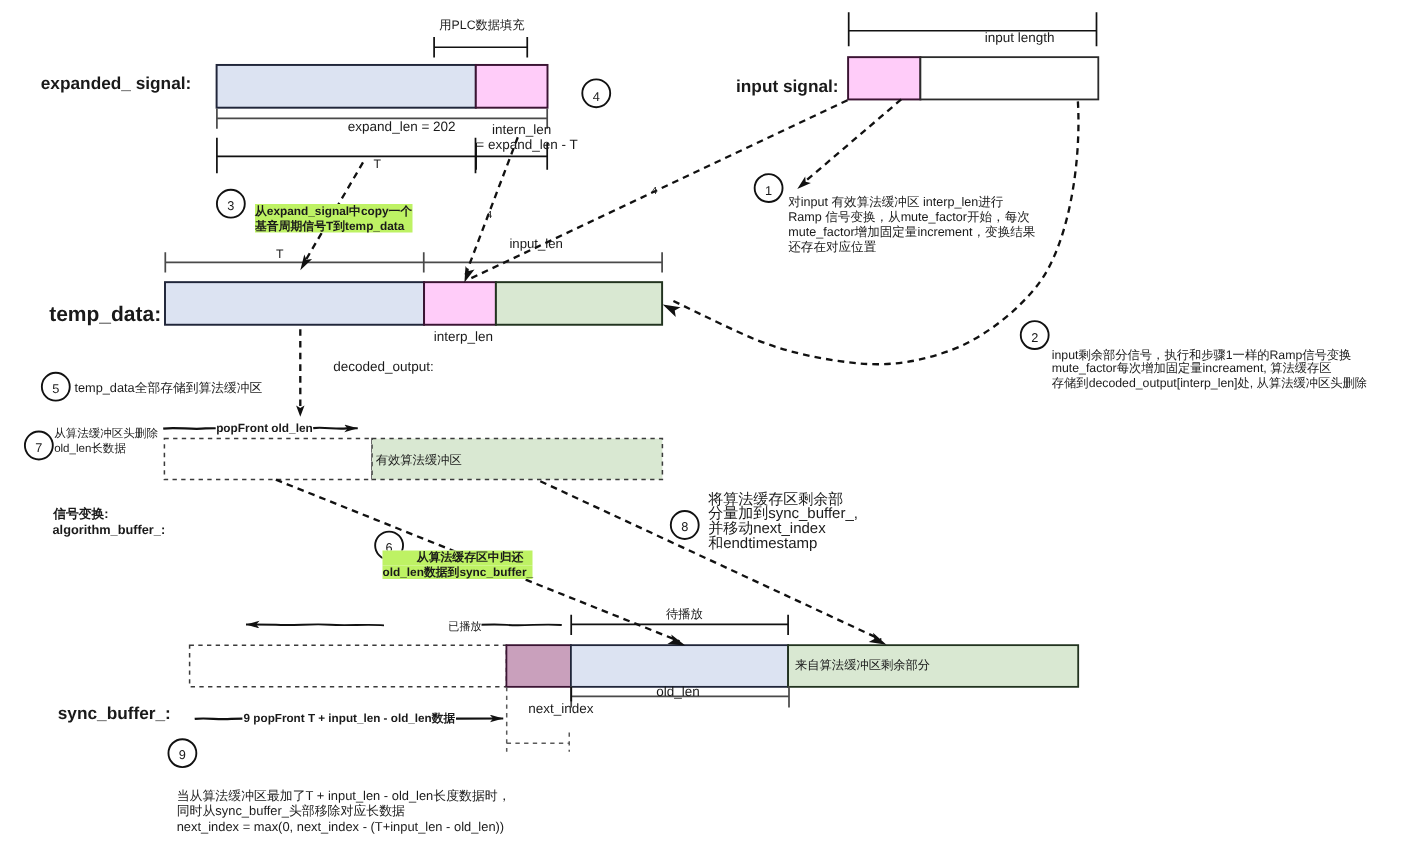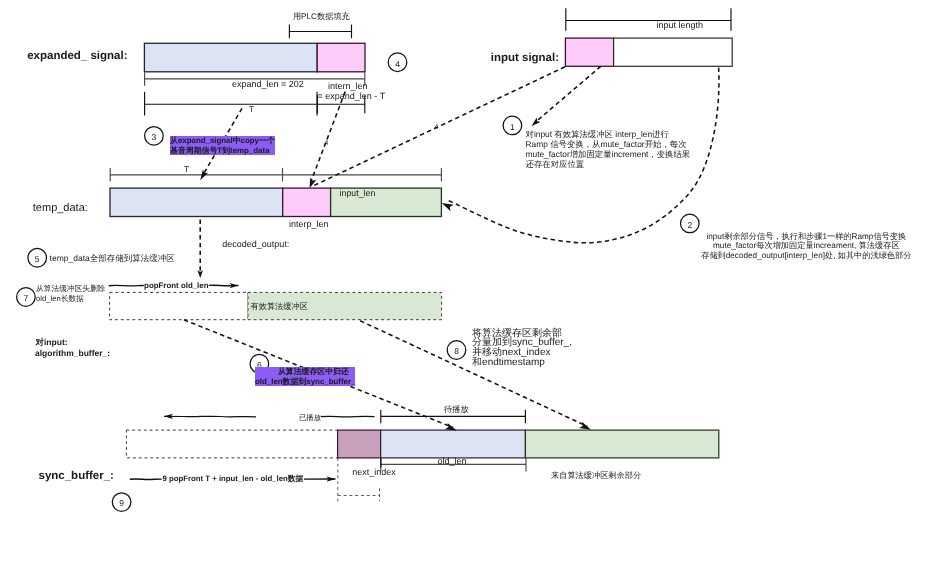--- a/index.html
+++ b/index.html
@@ -2,39 +2,39 @@
 <html><head>
 <meta charset="utf-8">
 <title>expanded_signal diagram</title>
 <style>
   html,body{margin:0;padding:0;}
   body{width:945px;height:570px;background:#fff;-webkit-font-smoothing:antialiased;text-rendering:geometricPrecision;font-family:"Liberation Sans","DejaVu Sans",sans-serif;color:#1a1a1a;overflow:hidden;}
   #stage{position:relative;width:945px;height:570px;transform:translateZ(0);}
   svg.layer{position:absolute;left:0;top:0;width:945px;height:570px;overflow:visible;}
   .lbl{position:absolute;white-space:pre;line-height:1.28;}
   .hdr,.hdr2{font-size:11.5px;font-weight:bold;margin-top:19px;}
-  .hdrs{font-size:11px;font-weight:normal;}
+  .hdrs{font-size:14px;font-weight:bold;}
   .t90{font-size:9px;}
   .t84{font-size:8.4px;}
-  .t82{font-size:8.2px;text-align:center;}
+  .t82{font-size:8.2px;}
   .t81{font-size:8.1px;}
-  .t88{font-size:8.8px;margin-top:31px;}
+  .t88{font-size:8.8px;}
   .t74{font-size:7.4px;padding-left:43px;}
   .t65{font-size:6.8px;}
   .t85{font-size:8.5px;}
   .t77{font-size:7.7px;}
   .t86{font-size:8.6px;}
   .b79{font-size:7.9px;font-weight:bold;}
   .b85{font-size:8.5px;font-weight:bold;}
   .b78{font-size:7.8px;font-weight:bold;}
   .num{font-size:8.5px;text-align:center;}
   .blk{line-height:0;font-size:0;white-space:normal;}
   .blk > div{white-space:pre;display:block;}
   .bg{background:#fff;}
-  .bg > div{background:#8b5cf6;}
+  .bg > div{background:#bef264;}
   .blk.t84 > div{font-size:8.4px;}
   .blk.t82 > div{font-size:8.2px;}
   .blk.t81 > div{font-size:10px;}
   .blk.t77 > div{font-size:7.7px;}
   .blk.t86 > div{font-size:8.6px;}
   .blk.b79 > div{font-size:7.9px;font-weight:bold;}
   .lh94 > div{line-height:9.4px;}
   .lh95 > div{line-height:9.5px;}
   .lh967 > div{line-height:9.67px;}
   .lh98 > div{line-height:9.8px;}
@@ -152,37 +152,37 @@
       <circle cx="456.5" cy="350" r="9.3"></circle>
       <circle cx="121.6" cy="502.1" r="9.3"></circle>
     </g>
   </svg>
 
   <div class="lbl hdr" style="left:27.2px;top:30.3px;">expanded_ signal:</div>
   <div class="lbl hdr" style="left:490.7px;top:31.5px;">input signal:</div>
   <div class="lbl hdrs" style="left:32.8px;top:201.2px;">temp_data:</div>
   <div class="lbl hdr2" style="left:38.5px;top:450.3px;">sync_buffer_:</div>
 
-  <div class="lbl b85" style="left:35.5px;top:336.9px;">对input:</div>
+  <div class="lbl b85" style="left:35.5px;top:336.9px;">信号变换:</div>
   <div class="lbl b85" style="left:35px;top:347.7px;">algorithm_buffer_:</div>
 
   <div class="lbl t82" style="left:292.9px;top:11.7px;">用PLC数据填充</div>
   <div class="lbl t90" style="left:231.9px;top:78.9px;">expand_len = 202</div>
   <div class="lbl t90" style="left:328px;top:80.7px;">intern_len</div>
   <div class="lbl t90" style="left:317.5px;top:91.3px;">= expand_len - T</div>
   <div class="lbl t82" style="left:249px;top:105.2px;">T</div>
   <div class="lbl t90" style="left:656.5px;top:20.1px;">input length</div>
 
   <div class="lbl t82" style="left:184px;top:165.2px;">T</div>
   <div class="lbl t88" style="left:339.6px;top:156.5px;">input_len</div>
   <div class="lbl t90" style="left:289.1px;top:218.6px;">interp_len</div>
   <div class="lbl t90" style="left:222.2px;top:238.9px;">decoded_output:</div>
 
   <div class="lbl t82" style="left:250.5px;top:301.7px;">有效算法缓冲区</div>
-  <div class="lbl t82" style="left:551px;top:438.8px;margin-top:32px;">来自算法缓冲区剩余部分</div>
+  <div class="lbl t82" style="left:530px;top:438.8px;">来自算法缓冲区剩余部分</div>
 
   <div class="lbl t65" style="left:324.4px;top:139.6px;">4</div>
   <div class="lbl t65" style="left:434.4px;top:123.6px;">4</div>
   <div class="lbl t74 bg" style="left:255.9px;top:412.9px;">已播放</div>
   <div class="lbl t82 bg" style="left:444px;top:404.7px;">待播放</div>
   <div class="lbl t90" style="left:437.5px;top:456.2px;">old_len</div>
   <div class="lbl t90" style="left:352.2px;top:467.2px;">next_index</div>
   <div class="lbl b79" style="left:144.1px;top:281.2px;">popFront old_len</div>
   <div class="lbl b78" style="left:162.4px;top:474.4px;">9 popFront T + input_len - old_len数据</div>
 
@@ -198,34 +198,39 @@
 
   <div class="lbl t84 blk lh100" style="left:525.5px;top:128.7px;">
     <div>对input 有效算法缓冲区 interp_len进行</div>
     <div>Ramp 信号变换，从mute_factor开始，每次</div>
     <div>mute_factor增加固定量increment，变换结果</div>
     <div>还存在对应位置</div>
   </div>
   <div class="lbl t82 blk lh94" style="left:701.2px;top:231.8px;">
     <div>input剩余部分信号，执行和步骤1一样的Ramp信号变换</div>
     <div>mute_factor每次增加固定量increament, 算法缓存区</div>
-    <div>存储到decoded_output[interp_len]处, 如其中的浅绿色部分</div>
+    <div>存储到decoded_output[interp_len]处, 从算法缓冲区头删除</div>
   </div>
   <div class="lbl b79 blk lh95 bg" style="left:170px;top:136.4px;">
     <div>从expand_signal中copy一个</div>
     <div>基音周期信号T到temp_data</div>
   </div>
   <div class="lbl t85" style="left:49.6px;top:252.9px;">temp_data全部存储到算法缓冲区</div>
   <div class="lbl b79 blk lh98 bg" style="left:255px;top:366.8px;text-align:center;">
     <div style="padding-left:16.4px">从算法缓存区中归还</div>
     <div>old_len数据到sync_buffer_</div>
   </div>
   <div class="lbl t77 blk lh106" style="left:36.1px;top:283.9px;">
     <div>从算法缓冲区头删除</div>
     <div>old_len长数据</div>
   </div>
   <div class="lbl t81 blk lh967" style="left:472.1px;top:328.8px;">
     <div>将算法缓存区剩余部</div>
     <div>分量加到sync_buffer_,</div>
     <div>并移动next_index</div>
     <div>和endtimestamp</div>
   </div>
+  <div class="lbl t86 blk lh1015" style="left:117.8px;top:525.2px;">
+    <div>当从算法缓冲区最加了T + input_len - old_len长度数据时，</div>
+    <div>同时从sync_buffer_头部移除对应长数据</div>
+    <div>next_index = max(0, next_index - (T+input_len - old_len))</div>
+  </div>
 </div>
 
 </body></html>

